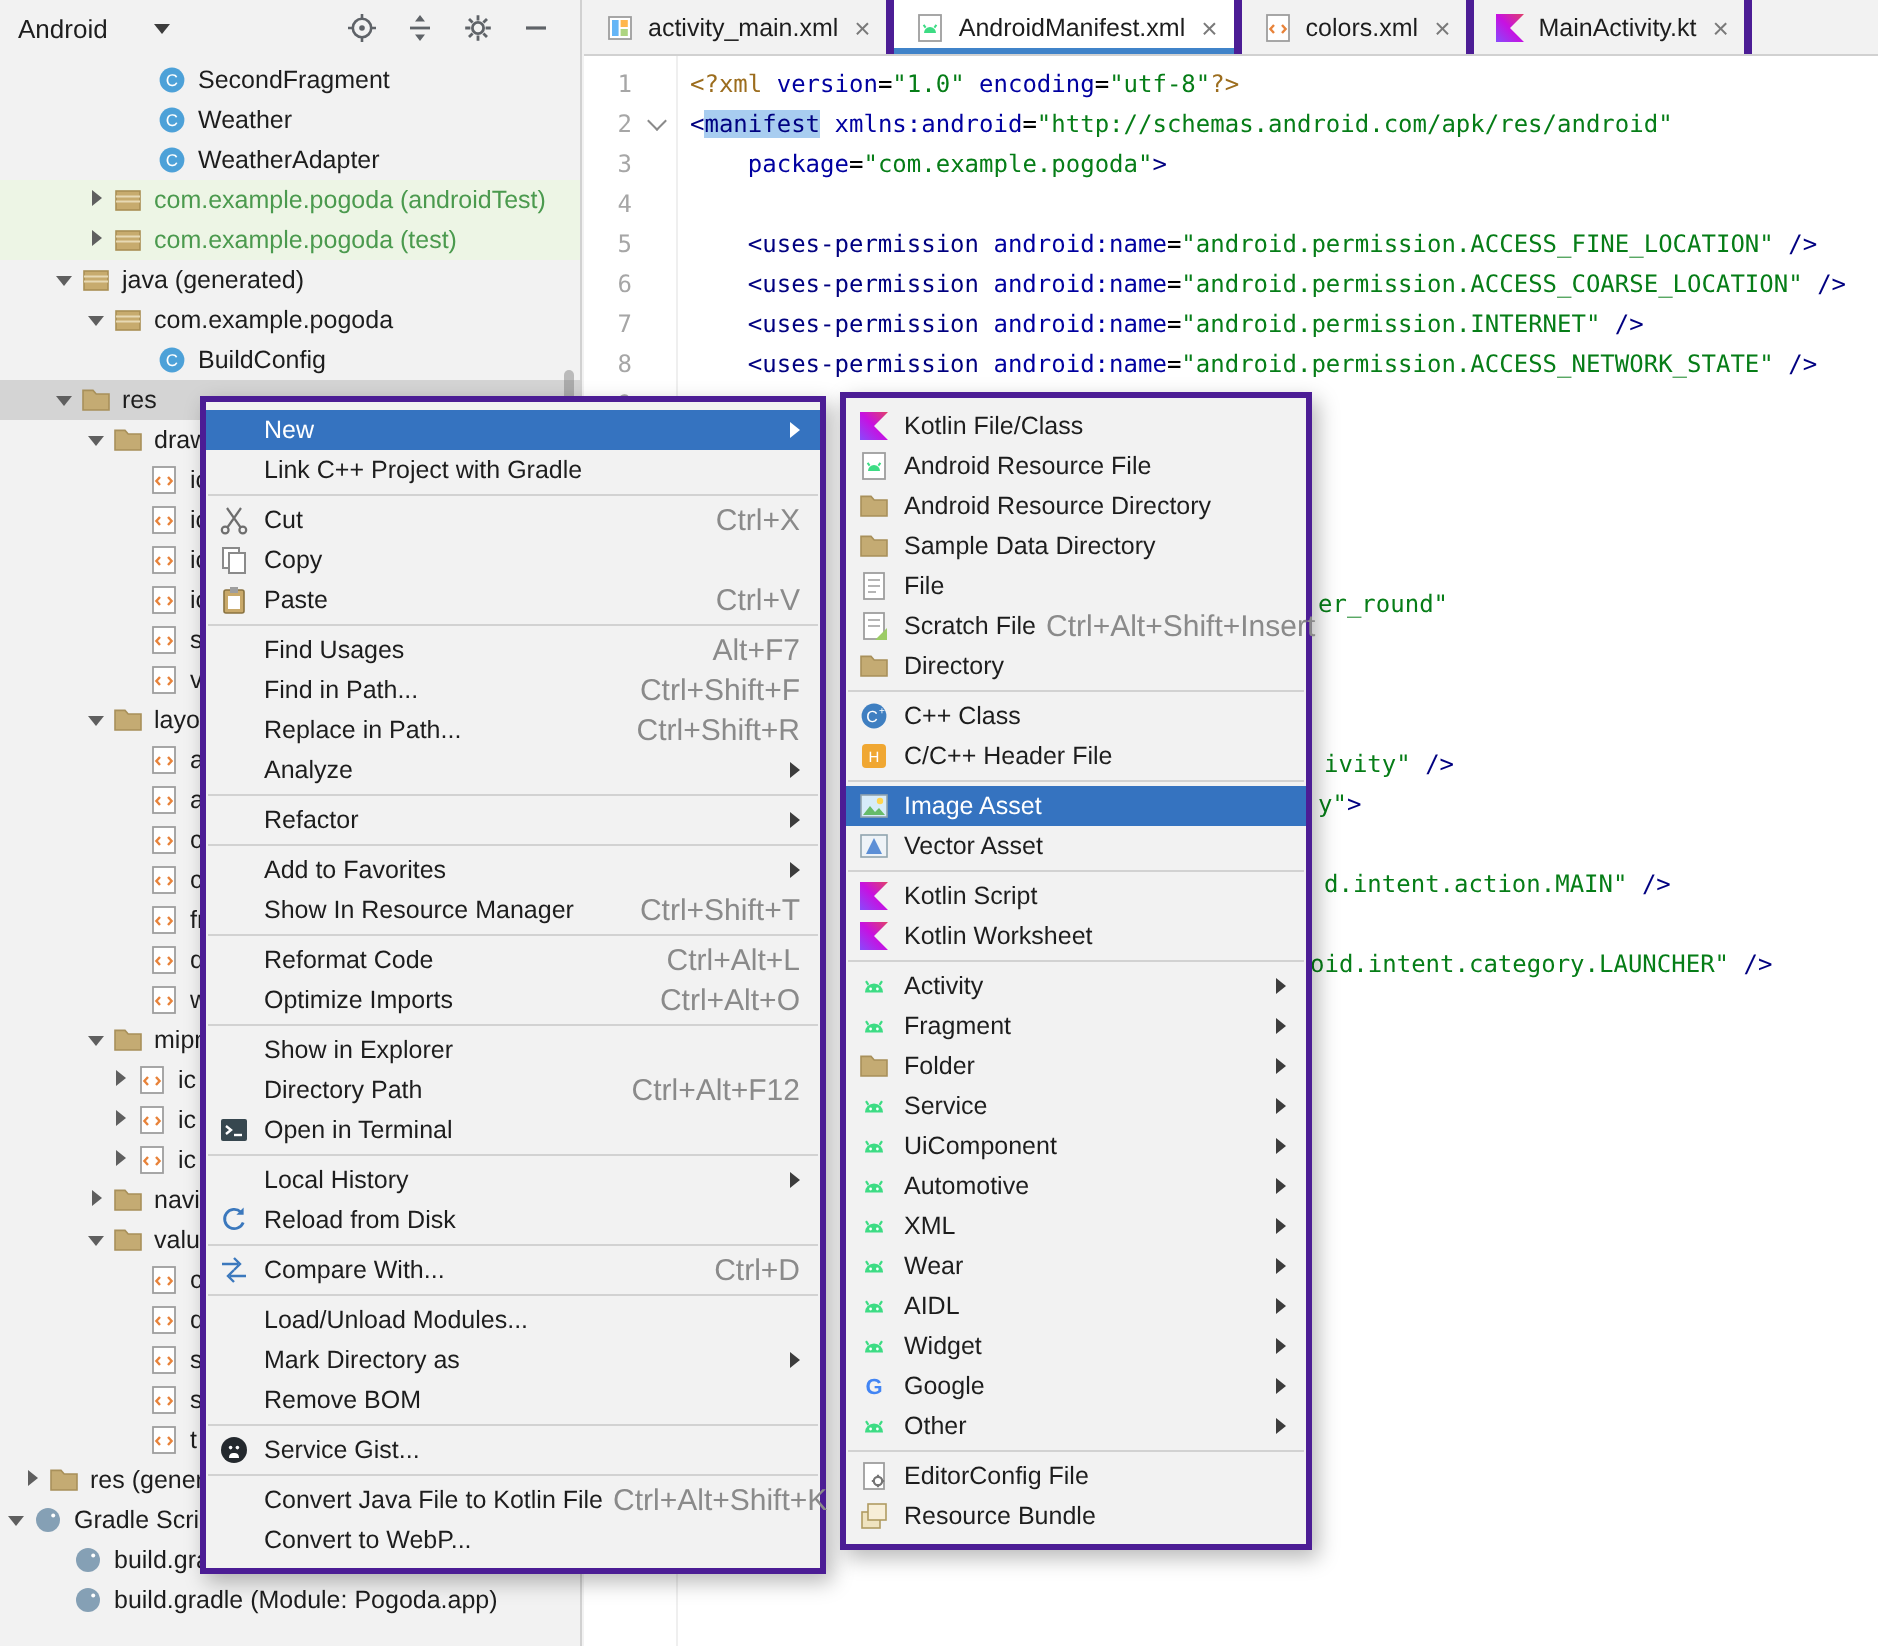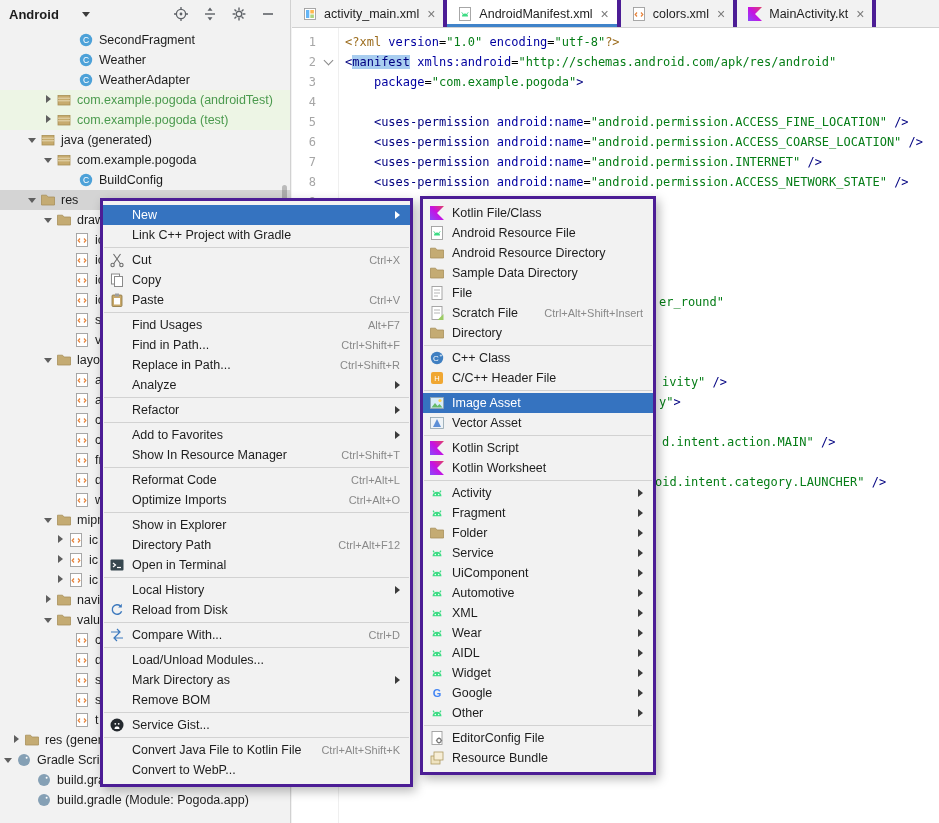--- a/index.html
+++ b/index.html
@@ -2,21 +2,21 @@
 <html><head>
 <meta charset="utf-8">
 <style>
   *{margin:0;padding:0;box-sizing:border-box}
   html,body{background:#e9e9e9;font-family:"Liberation Sans",sans-serif}
   #app{position:relative;width:939px;height:823px;background:#f2f2f2;overflow:hidden;color:#1d1d1d;font-size:12.5px}
 
   
   #project-panel{position:absolute;left:0;top:0;width:291px;height:823px;background:#f2f2f2;border-right:1px solid #d1d1d1}
   #project-header{height:28px;display:flex;align-items:center;padding:0 0 0 9px}
-  #project-selector{display:flex;align-items:center;gap:23px;font-weight:bold;font-size:13px;cursor:default}
+  #project-selector{display:flex;align-items:center;gap:23px;font-weight:normal;font-size:13px;cursor:default}
   .chev{width:0;height:0;border-left:4px solid transparent;border-right:4px solid transparent;border-top:5px solid #3c3c3c;display:inline-block}
   #header-icons{margin-left:auto;display:flex;gap:13px;padding-right:14px;align-items:center}
   .tb-btn{width:16px;height:16px;display:inline-flex}
   #project-tree{position:absolute;top:30px;left:0;right:0}
   .tree-row{height:20px;display:flex;align-items:center;white-space:nowrap}
   .tree-row.row-green{background:#edf5e5}
   .tree-row.row-selected{background:#d4d4d4}
   .indent{display:inline-block;height:1px;flex:none}
   .tree-arrow{width:16px;height:20px;position:relative;flex:0 0 16px}
   .tree-arrow.down::before{content:"";position:absolute;left:4px;top:8px;border-left:4px solid transparent;border-right:4px solid transparent;border-top:5px solid #5f5f5f}
@@ -47,21 +47,21 @@
   .fold{position:absolute;left:33px;width:7px;height:7px;border-right:1.5px solid #8a8a8a;border-bottom:1.5px solid #8a8a8a;transform:rotate(45deg)}
   .code-frag{position:absolute;white-space:pre}
 
   
   .menu{position:absolute;background:#f2f2f2;border:3px solid #4c1d95;box-shadow:3px 4px 10px rgba(0,0,0,.28);padding:4px 0;z-index:10}
   #context-menu{left:100px;top:198px;width:313px}
   #new-submenu{left:420px;top:196px;width:236px;z-index:11}
   .menu-item{height:20px;display:flex;align-items:center;padding:0 10px 0 6px;gap:5px;white-space:nowrap;cursor:default}
   .mi-icon{width:18px;height:16px;flex:0 0 18px;display:inline-flex}
   .mi-label{font-size:12.5px}
-  .mi-shortcut{margin-left:auto;color:#8a8a8a;font-size:11px}
+  .mi-shortcut{margin-left:auto;color:#8a8a8a;font-size:15px}
   .mi-arrow{margin-left:auto;width:0;height:0;border-left:5px solid #3c3c3c;border-top:4px solid transparent;border-bottom:4px solid transparent}
   .menu-item.selected{background:#3573c0;color:#fff}
   .menu-item.selected .mi-arrow{border-left-color:#fff}
   .menu-sep{height:1px;background:#d2d2d2;margin:2px 1px}
 
   .icon{display:inline-flex;width:16px;height:16px;align-items:center;justify-content:center;flex:none}
   .icon svg{display:block}
 </style>
 </head>
 <body>

